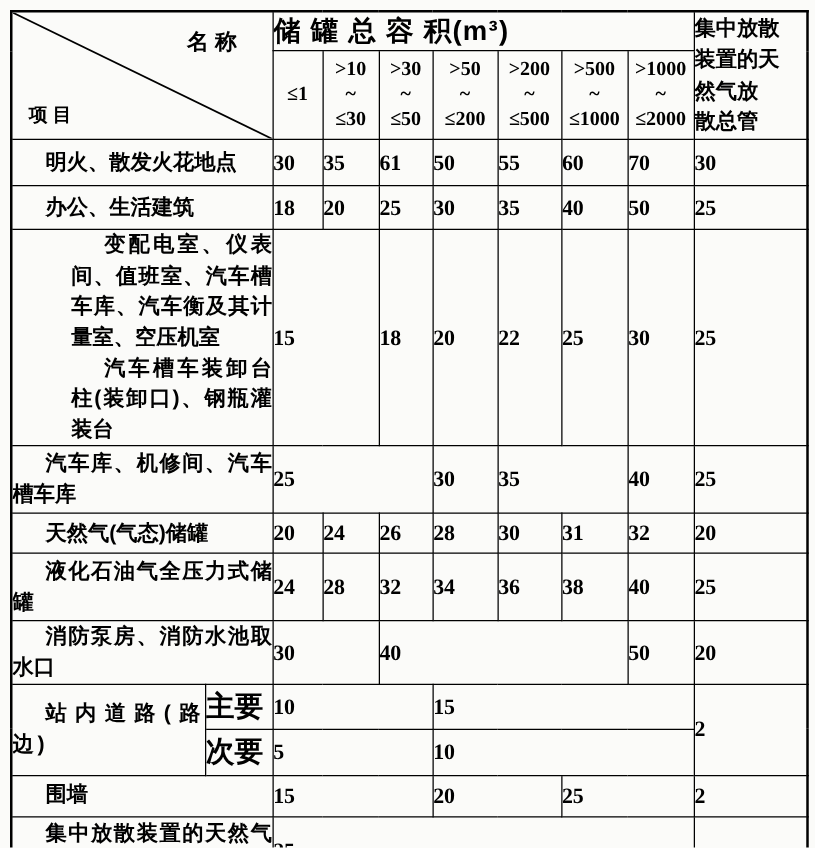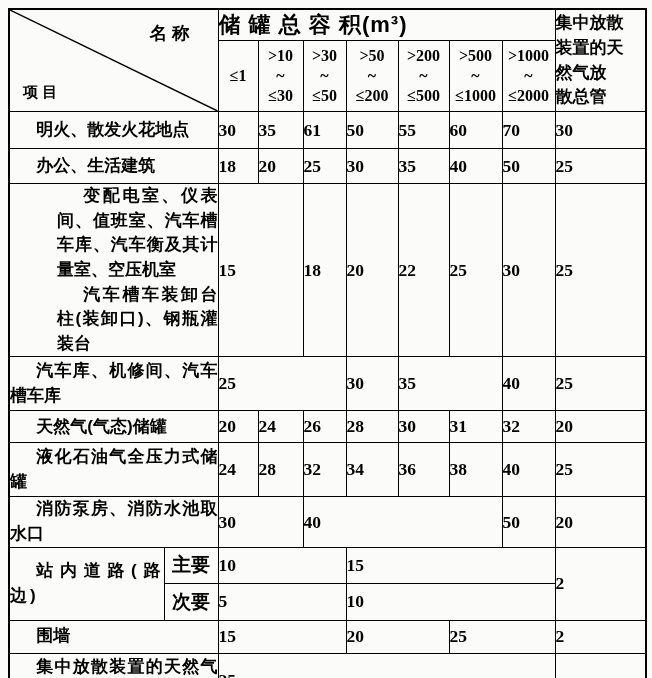--- a/index.html
+++ b/index.html
@@ -60,23 +60,22 @@
     line-height: 1.25;
   }
   td.right-hdr {
     font-size: 17px;
     font-weight: bold;
     text-align: left;
     white-space: pre-line;
     line-height: 1.45;
   }
   td.sub-lbl {
-    font-size: 19px;
-    font-weight: bold;
-    text-align: center;
+    font-size: 23px;
+    font-weight: bold;
   }
   
   td.diag {
     position: relative;
     padding: 0;
   }
   td.diag svg.diagline {
     position: absolute;
     left: 0; top: 0;
     width: 100%; height: 100%;

